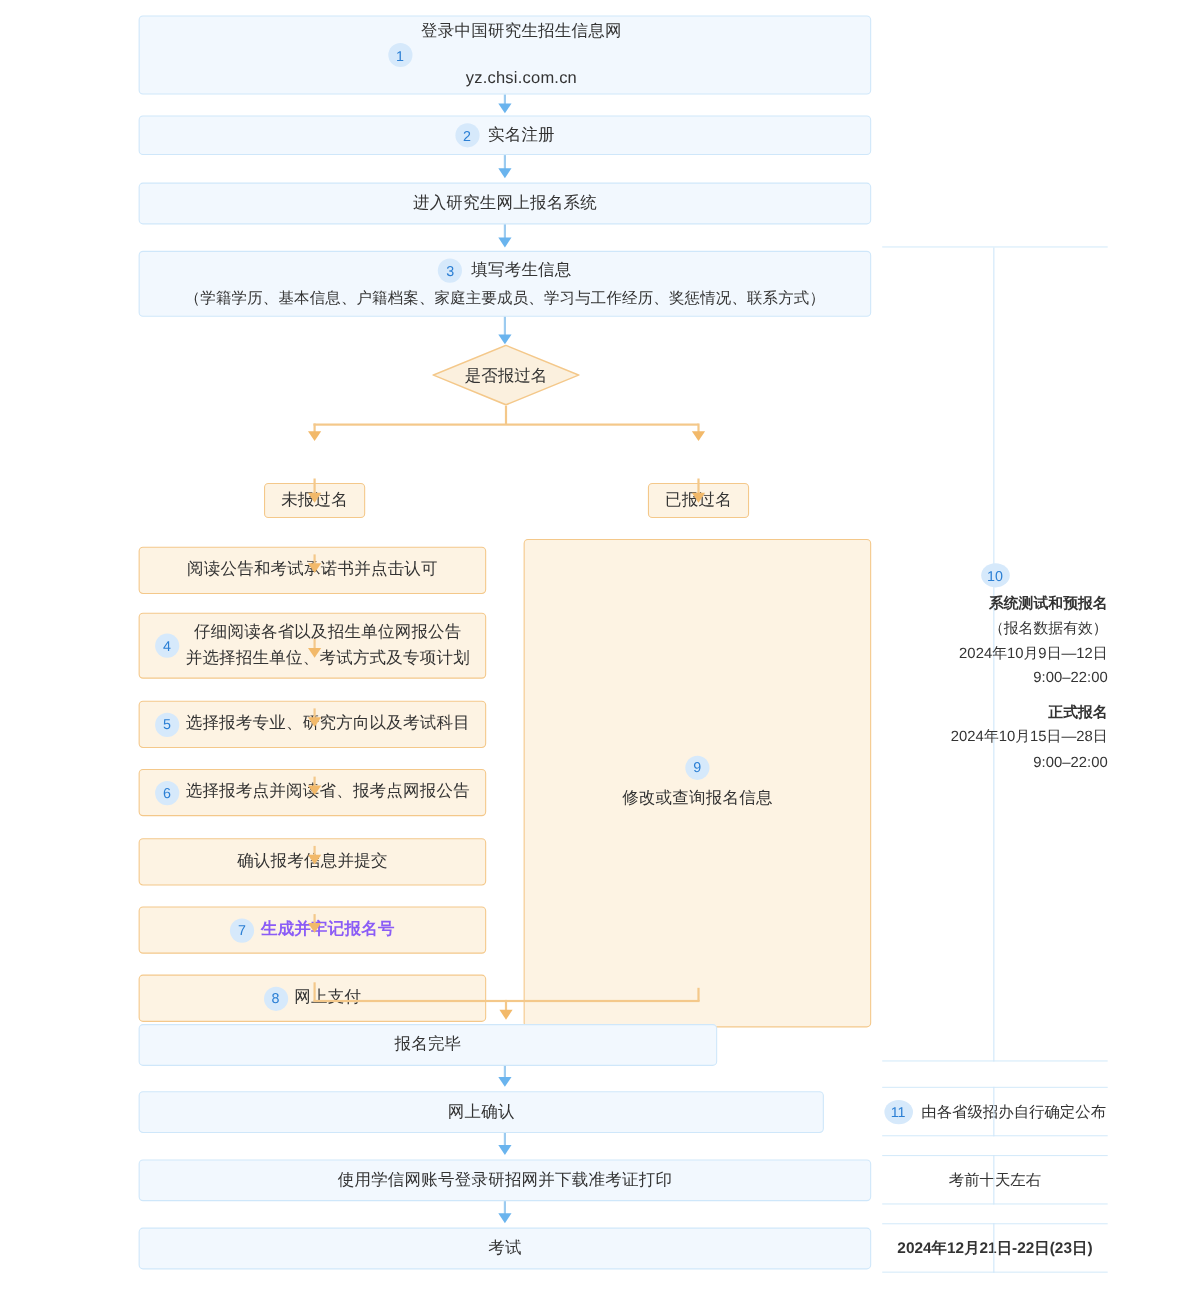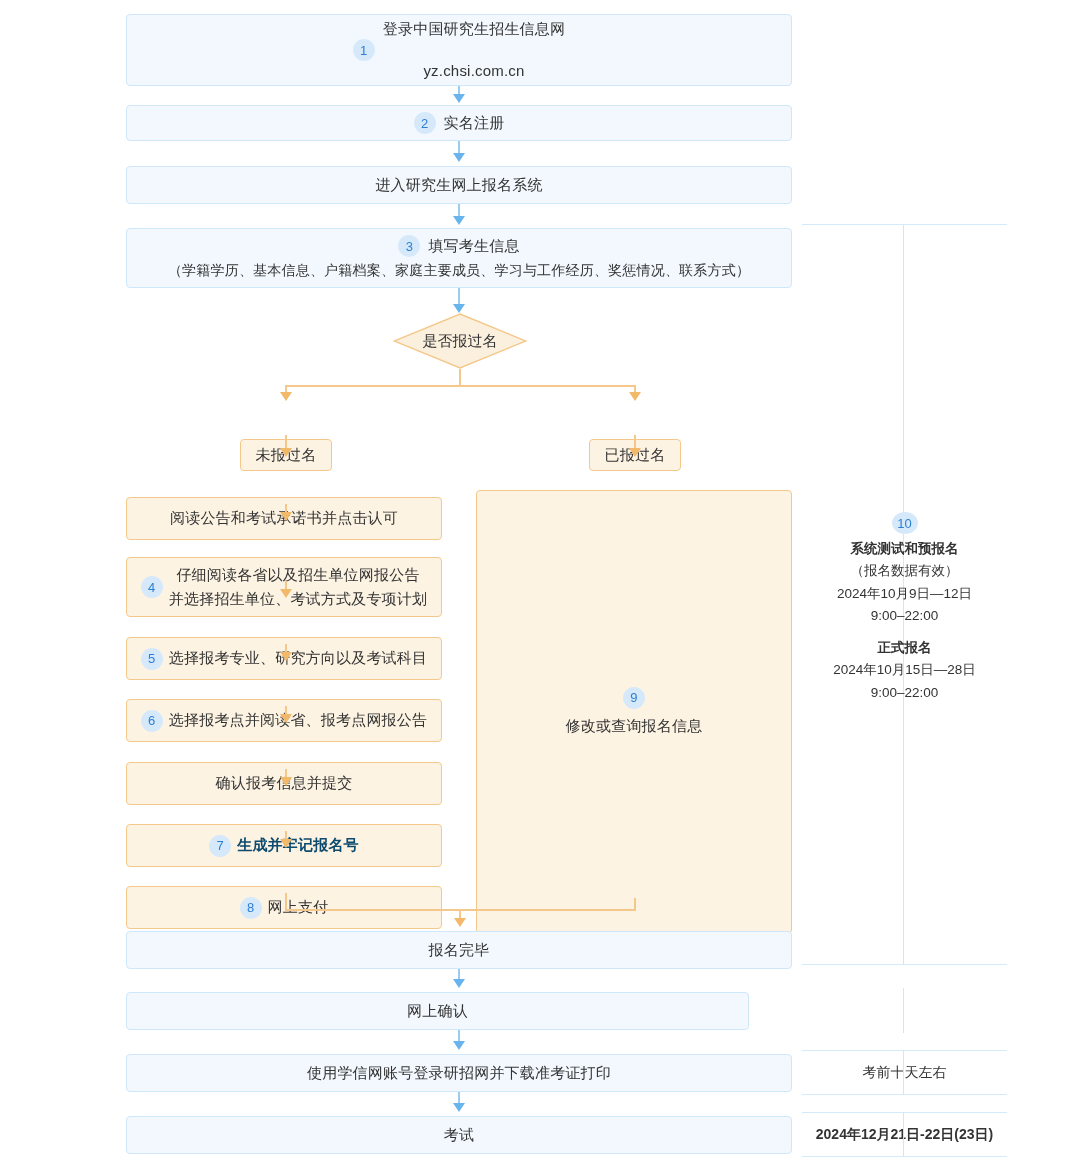--- a/index.html
+++ b/index.html
@@ -50,21 +50,21 @@
     background: #d6e9fb;
     color: #2b7fd4;
     font-size: 13px;
     line-height: 1;
     flex: none;
   }
   .badge.wide { width: 26px; }
   .row-inline { display: flex; align-items: center; justify-content: center; gap: 8px; }
   .stacked { display: flex; flex-direction: column; align-items: center; gap: 4px; }
 
-  .txt-red { color: #0c4a6e; font-weight: bold; }
+  .txt-red { color: #8b5cf6; font-weight: bold; }
 
   
   .vline   { position: absolute; background: #9ccbf0; width: 2px; }
   .vline.o { background: #f4c88a; }
   .hline   { position: absolute; background: #9ccbf0; height: 2px; }
   .hline.o { background: #f4c88a; }
   .arrow {
     position: absolute;
     width: 0; height: 0;
     border-left: 6px solid transparent;
@@ -86,21 +86,21 @@
     text-align: center;
   }
   .rt-spine { position: absolute; width: 1px; background: #cfe7fa; }
   .rt-big {
     position: absolute;
     border-top: 1px solid #d6ebfa;
     border-bottom: 1px solid #d6ebfa;
   }
   .rt-note {
     position: absolute;
-    text-align: center;
+    text-align: right;
     font-size: 13.5px;
     line-height: 1.65;
     color: #333;
     width: 100%;
   }
   .rt-note b { font-weight: bold; }
   .rt-badge-holder { display:flex; justify-content:center; margin-bottom: 4px; }
 </style>
 </head>
 <body>
@@ -119,20 +119,26 @@
       <div>（报名数据有效）</div>
       <div>2024年10月9日—12日</div>
       <div>9:00–22:00</div>
       <div style="height:10px;"></div>
       <div><b>正式报名</b></div>
       <div>2024年10月15日—28日</div>
       <div>9:00–22:00</div>
     </div>
   </div>
 
+  <div class="rt-cell" style="left:802px; top:988px; width:205px; height:45px;">
+    <span class="row-inline">
+      <span class="badge wide">11</span>
+      <span>由各省级招办自行确定公布</span>
+    </span>
+  </div>
   <div class="rt-spine" style="left:903px; top:988px; height:45px;"></div>
 
   <div class="rt-cell" style="left:802px; top:1050px; width:205px; height:45px;font-family:Liberation Serif, serif;">
     <span>考前十天左右</span>
   </div>
   <div class="rt-spine" style="left:903px; top:1050px; height:45px;"></div>
 
   <div class="rt-cell" style="left:802px; top:1112px; width:205px; height:45px;">
     <span style="font-weight:bold;">2024年12月21日-22日(23日)</span>
   </div>
@@ -263,21 +269,21 @@
       <span>网上支付</span>
     </span>
   </div>
 
   <div class="vline o" style="left:285px; top:893px; height:17px;"></div>
   <div class="vline o" style="left:634px; top:898px; height:12px;"></div>
   <div class="hline o" style="left:285px; top:909px; width:351px;"></div>
   <div class="vline o" style="left:459px; top:909px; height:11px;"></div>
   <div class="arrow o" style="left:454px; top:918px;"></div>
 
-  <div class="node blue" style="left:126px; top:931px; width:666px; height:38px;">
+  <div class="node blue" style="left:126px; top:931px; width:526px; height:38px;">
     <span>报名完毕</span>
   </div>
   <div class="vline" style="left:458px; top:969px; height:13px;"></div>
   <div class="arrow" style="left:453px; top:979px;"></div>
 
   <div class="node blue" style="left:126px; top:992px; width:623px; height:38px;">
     <span>网上确认</span>
   </div>
   <div class="vline" style="left:458px; top:1030px; height:13px;"></div>
   <div class="arrow" style="left:453px; top:1041px;"></div>

